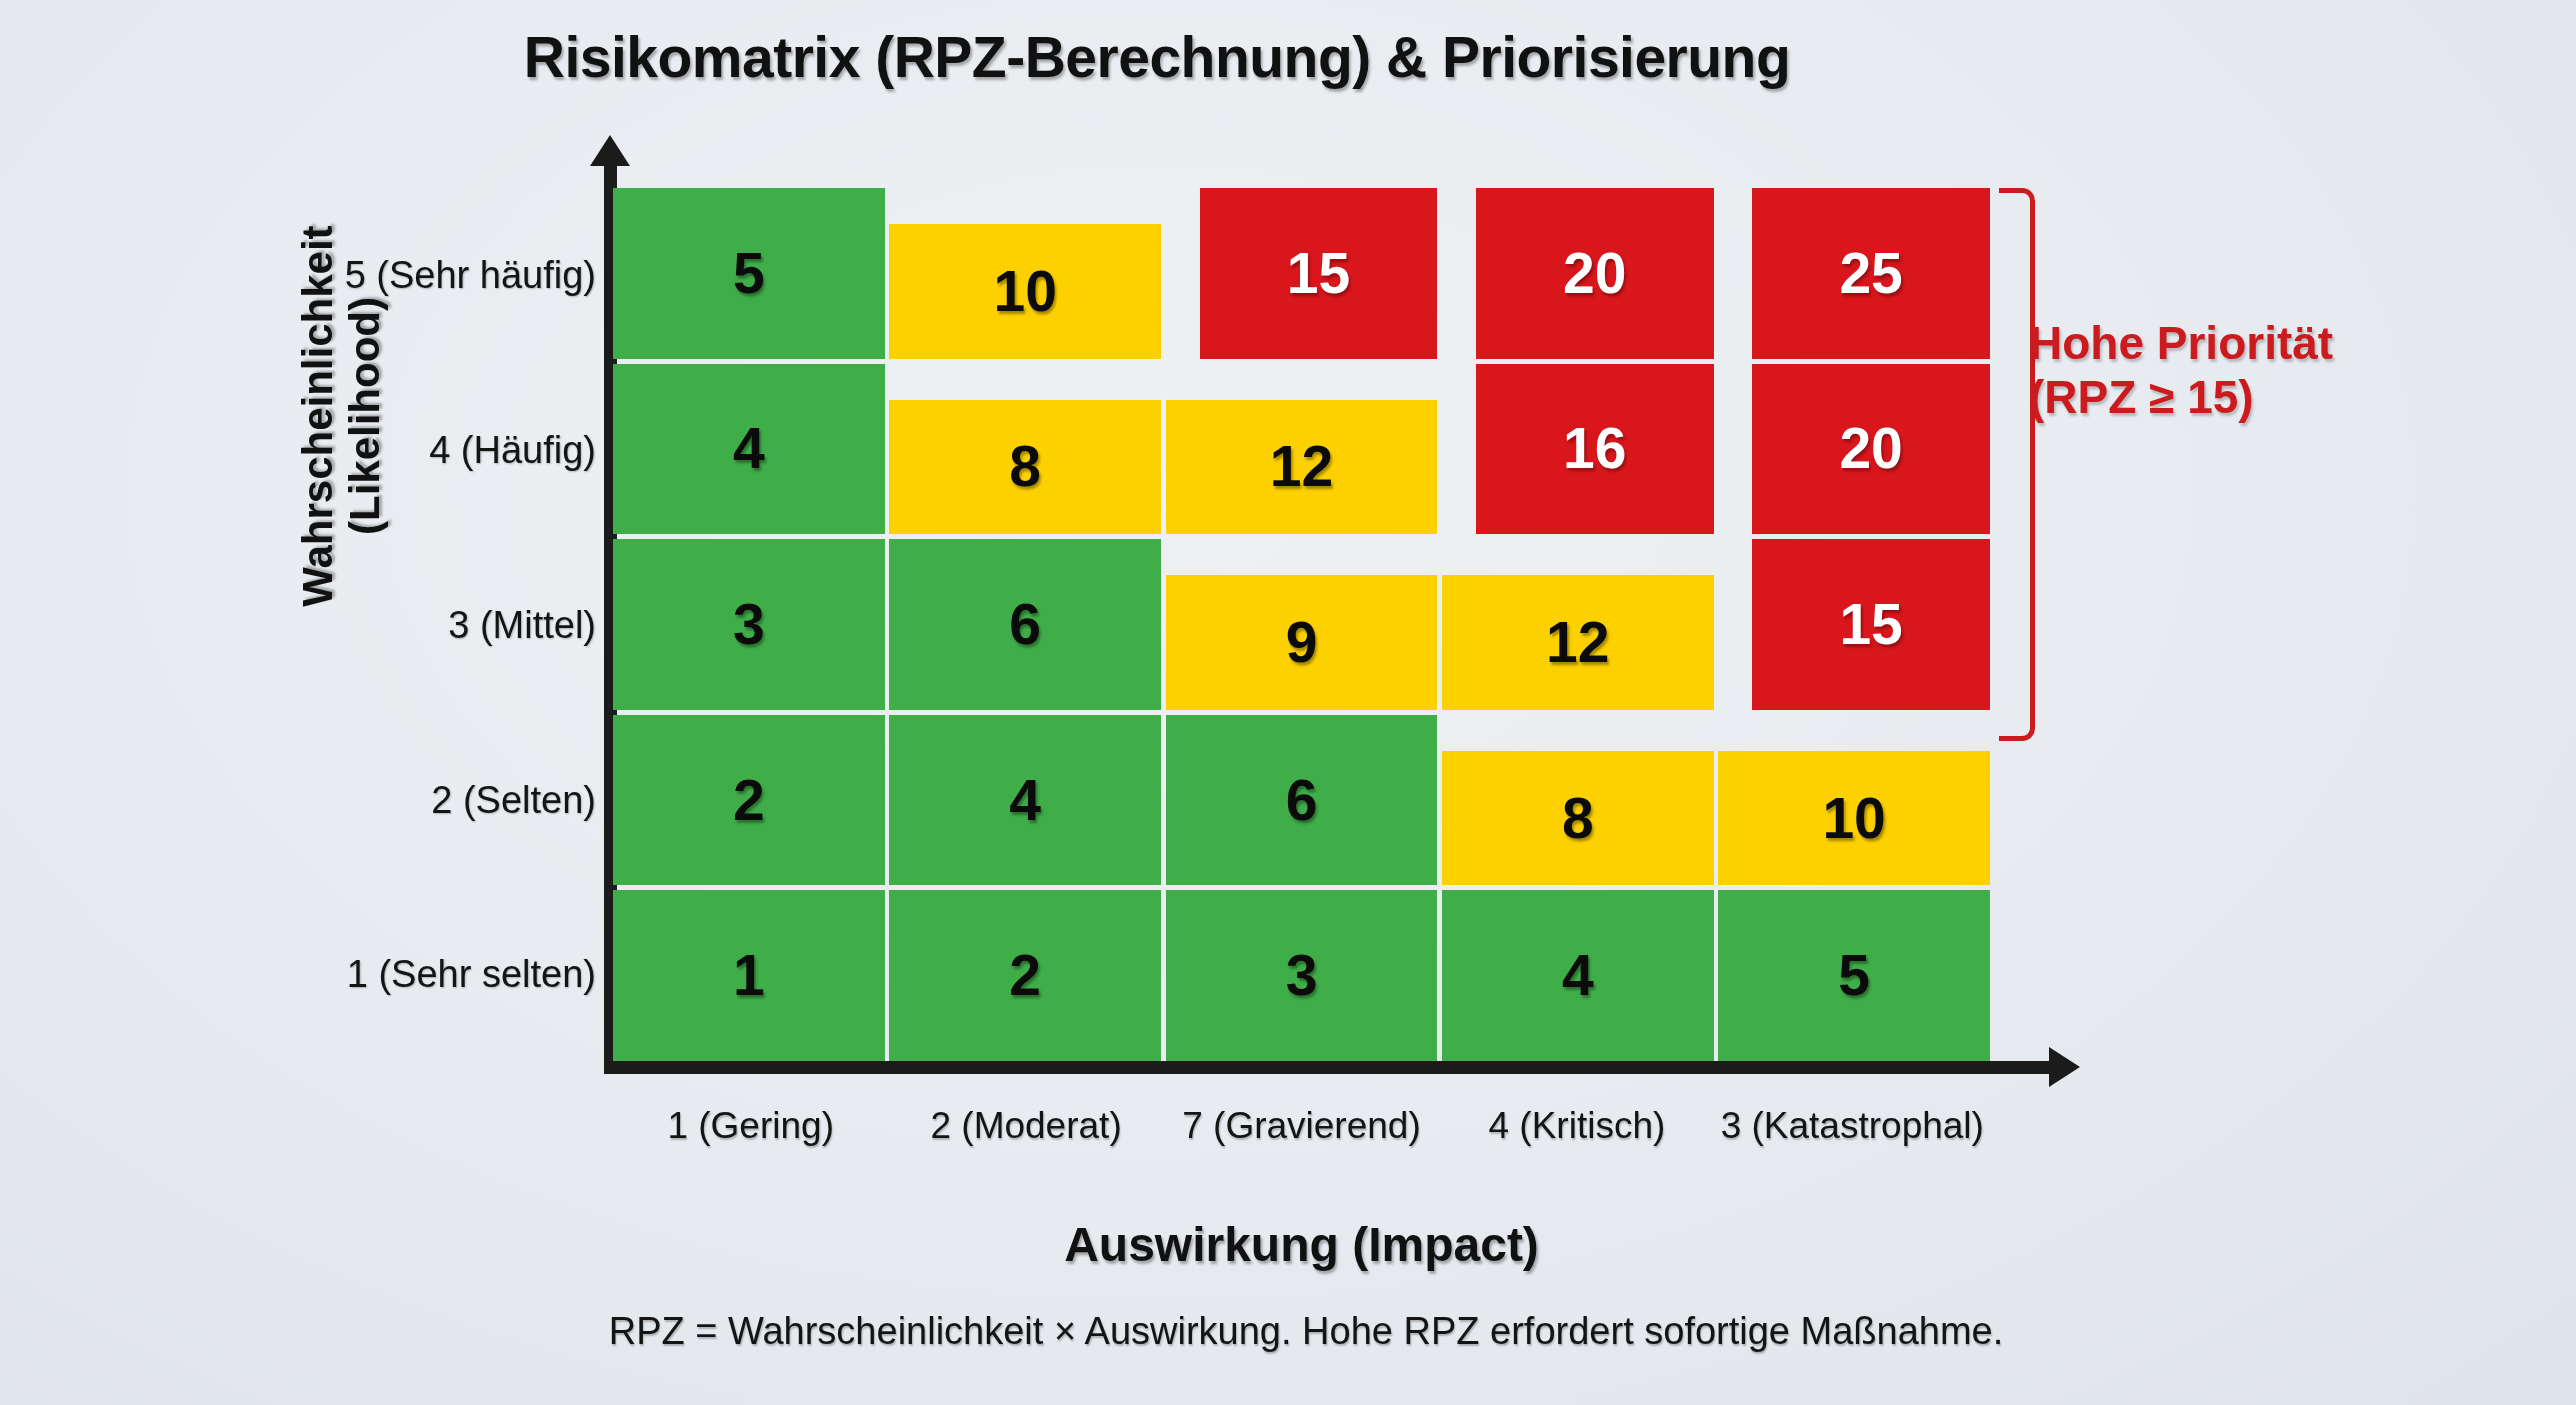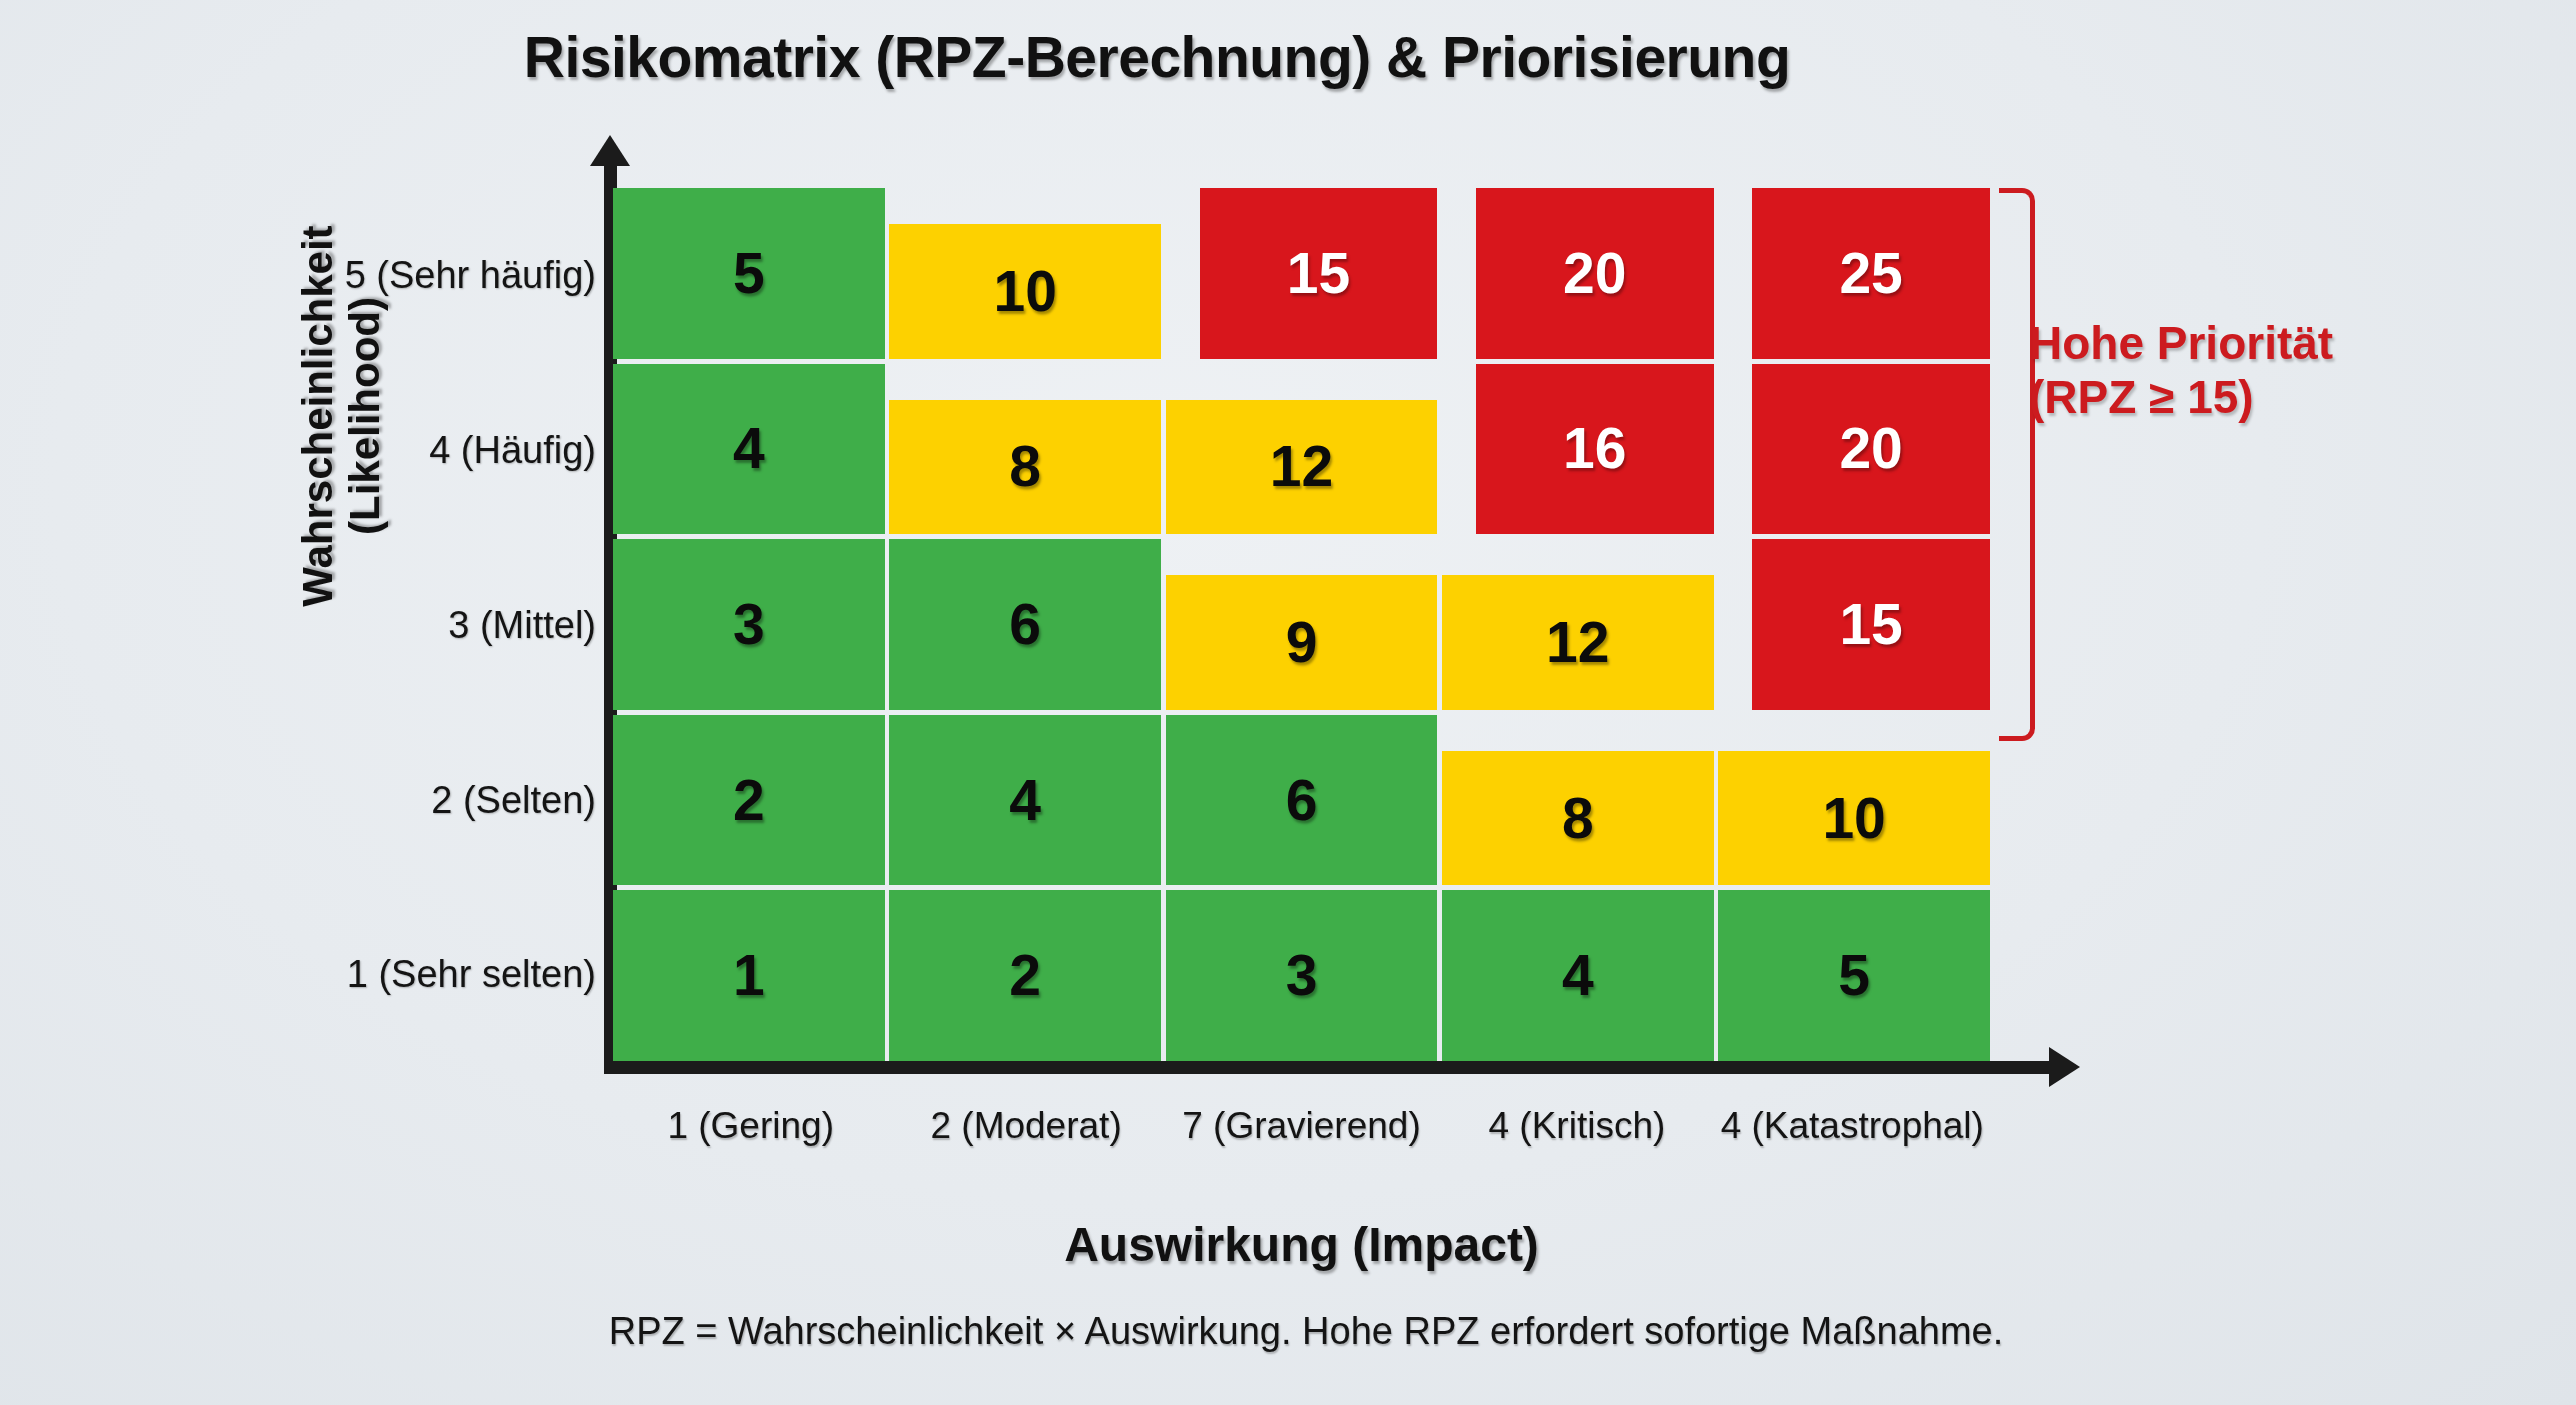--- a/index.html
+++ b/index.html
@@ -303,21 +303,21 @@
         </div>
 
     </div>
   </div>
 
   <div id="xlabels">
     <div class="xlabel">1 (Gering)</div>
     <div class="xlabel">2 (Moderat)</div>
     <div class="xlabel">7 (Gravierend)</div>
     <div class="xlabel">4 (Kritisch)</div>
-    <div class="xlabel">4 (Katastrophal)</div>
+    <div class="xlabel">3 (Katastrophal)</div>
   </div>
 
   <div id="ytitle">
     <div>Wahrscheinlichkeit</div>
     <div>(Likelihood)</div>
   </div>
 
   <div id="xtitle">Auswirkung (Impact)</div>
 
   <div id="bracket"></div>

